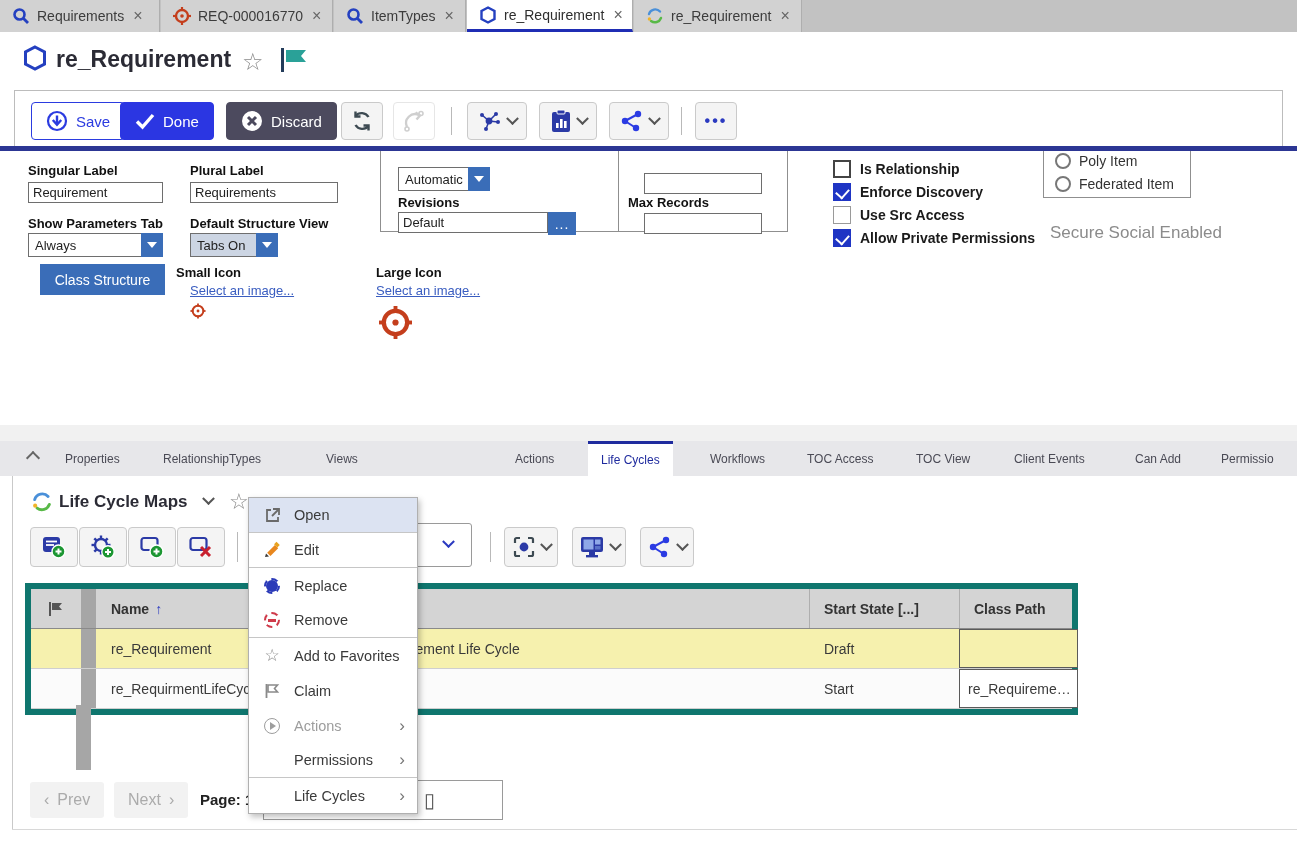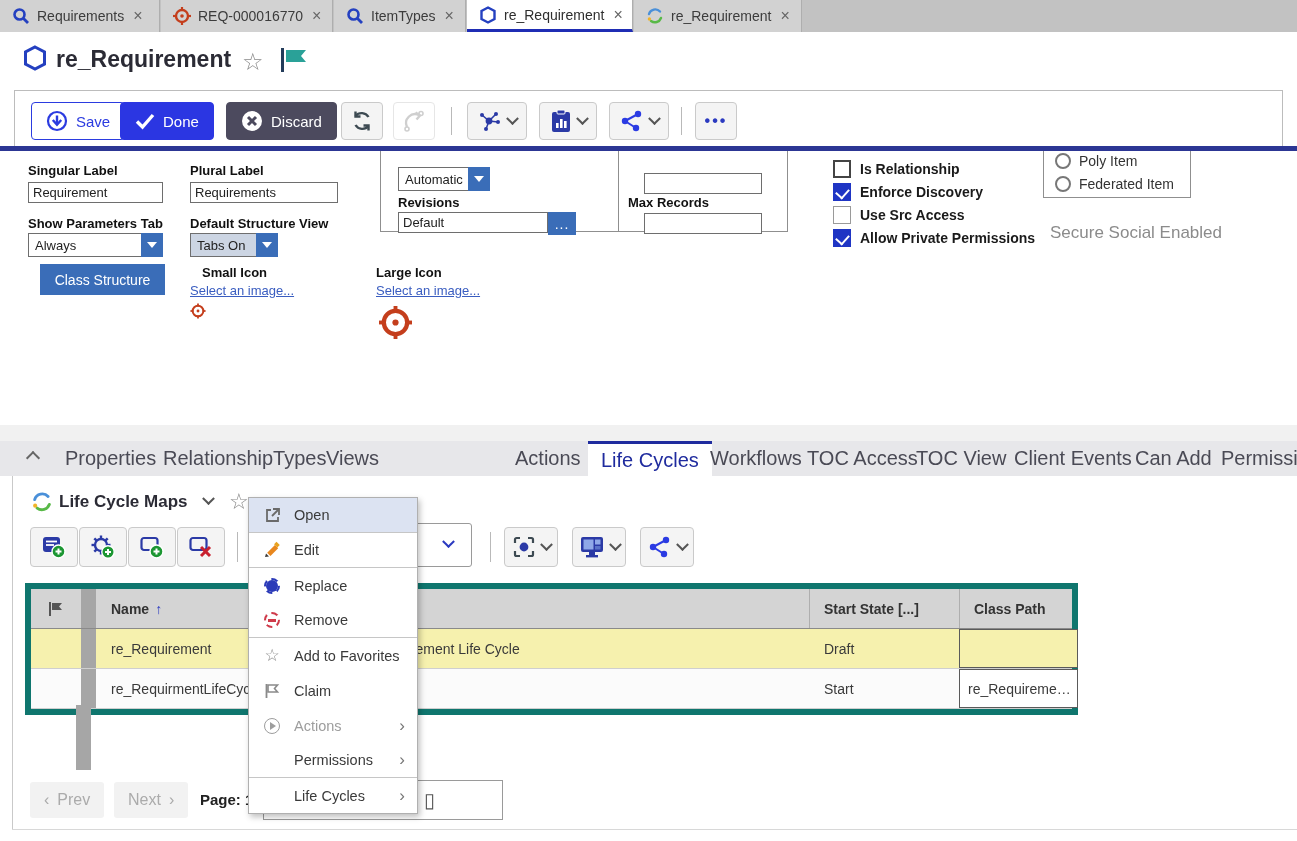--- a/index.html
+++ b/index.html
@@ -54,21 +54,21 @@
   .cb.dark { border:2px solid #444; }
   .cb.checked { background:#1f35c4; border:1px solid #1f35c4; }
   .cb.checked::after { content:""; position:absolute; left:4px; top:2px; width:7px; height:10px; border-right:2.5px solid #fff; border-bottom:2.5px solid #fff; transform:rotate(42deg); }
   .cb-label { font-size:14px; font-weight:bold; color:#1a1a1a; white-space:nowrap; }
   .radio { width:16px; height:16px; border:2px solid #777; border-radius:50%; background:#fff; flex:0 0 16px; }
   .radio-row { position:absolute; display:flex; align-items:center; gap:8px; font-size:14px; color:#333; }
 
   
   #gap-band { left:0; top:425px; width:1297px; height:16px; background:#f1f1f1; }
   #subtabs { left:0; top:441px; width:1297px; height:35px; background:#e7e7ea; overflow:hidden; }
-  .stab { position:absolute; top:0; height:35px; display:flex; align-items:center; padding:0 13px; font-size:20px; color:#4a4a55; white-space:nowrap; cursor:pointer; }
+  .stab { position:absolute; top:0; height:35px; display:flex; align-items:center; padding:0 13px; font-size:12px; color:#4a4a55; white-space:nowrap; cursor:pointer; }
   .stab.active { background:#fff; border-top:3px solid #1f2b9e; color:#1f2b9e; }
   #collapse-chev { position:absolute; left:28px; top:12px; width:10px; height:10px; border-left:2px solid #666; border-top:2px solid #666; transform:rotate(45deg); }
 
   
   #rel-area { left:13px; top:476px; width:1284px; height:353px; background:#fff; }
   #rel-title { position:absolute; left:46px; top:16px; font-size:17px; font-weight:bold; color:#2b2b35; }
   #rel-star { position:absolute; left:216px; top:13px; font-size:22px; color:#8a8a8a; }
   .rtool { position:absolute; top:51px; width:48px; height:40px; background:#f4f4f4; border:1px solid #cacaca; border-radius:4px; display:flex; align-items:center; justify-content:center; cursor:pointer; }
   .rtool.wide { width:54px; gap:6px; }
   .rdivider { position:absolute; top:56px; width:1px; height:30px; background:#b9b9b9; }
@@ -273,21 +273,21 @@
     </div>
 
     <div class="flabel" style="left:190px;top:65px;">Default Structure View</div>
     <div class="selwrap" style="left:190px;top:82px;">
       <div class="selfield selected" style="width:66px;">Tabs On</div>
       <div class="selarrow"></div>
     </div>
 
     <button class="bluebtn" style="left:40px;top:113px;width:125px;height:31px;font-size:14px;">Class Structure</button>
 
-    <div class="flabel" style="left:202px;top:114px;">Small Icon</div>
+    <div class="flabel" style="left:176px;top:114px;">Small Icon</div>
     <div class="link" style="left:190px;top:132px;">Select an image...</div>
     <svg class="abs" style="left:190px;top:152px;width:16px;height:16px;" viewBox="0 0 18 18">
         <circle cx="9" cy="9" r="6" fill="none" stroke="#c43e1c" stroke-width="2.2"></circle>
         <circle cx="9" cy="9" r="1.6" fill="#c43e1c"></circle>
         <line x1="9" y1="0.5" x2="9" y2="3.8" stroke="#c43e1c" stroke-width="2"></line>
         <line x1="9" y1="14.2" x2="9" y2="17.5" stroke="#c43e1c" stroke-width="2"></line>
         <line x1="0.5" y1="9" x2="3.8" y2="9" stroke="#c43e1c" stroke-width="2"></line>
         <line x1="14.2" y1="9" x2="17.5" y2="9" stroke="#c43e1c" stroke-width="2"></line>
       </svg>
 

